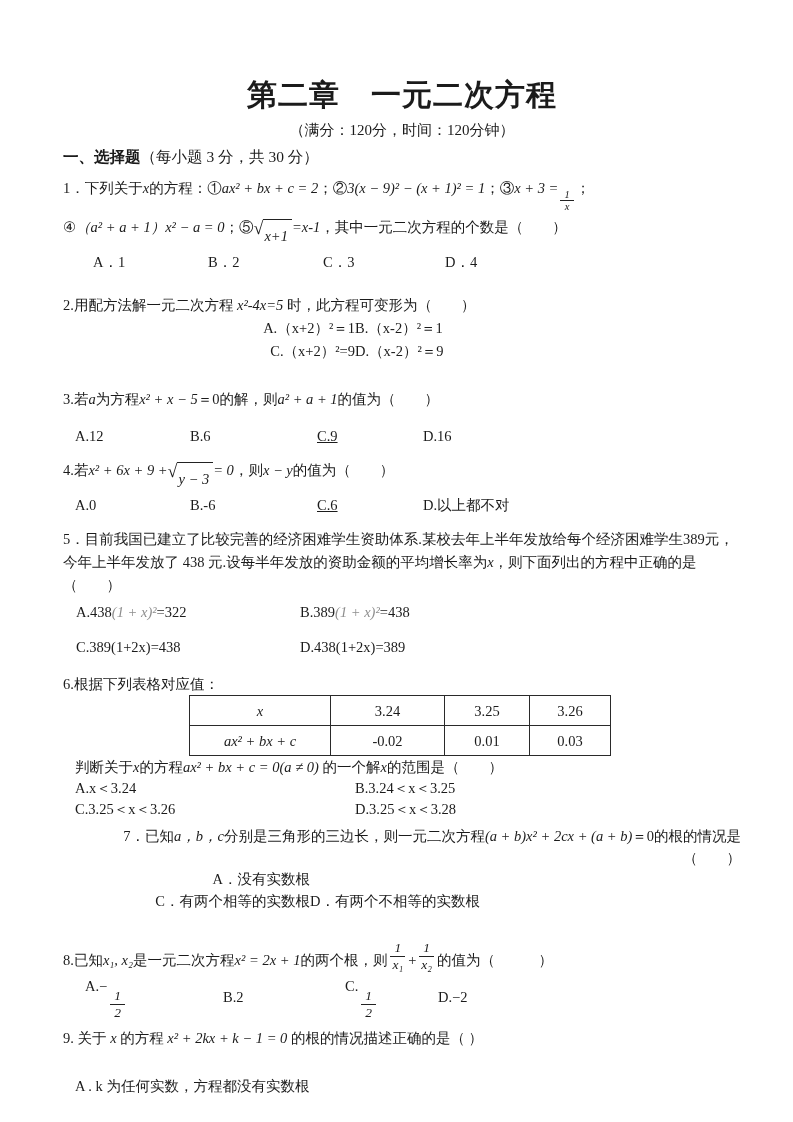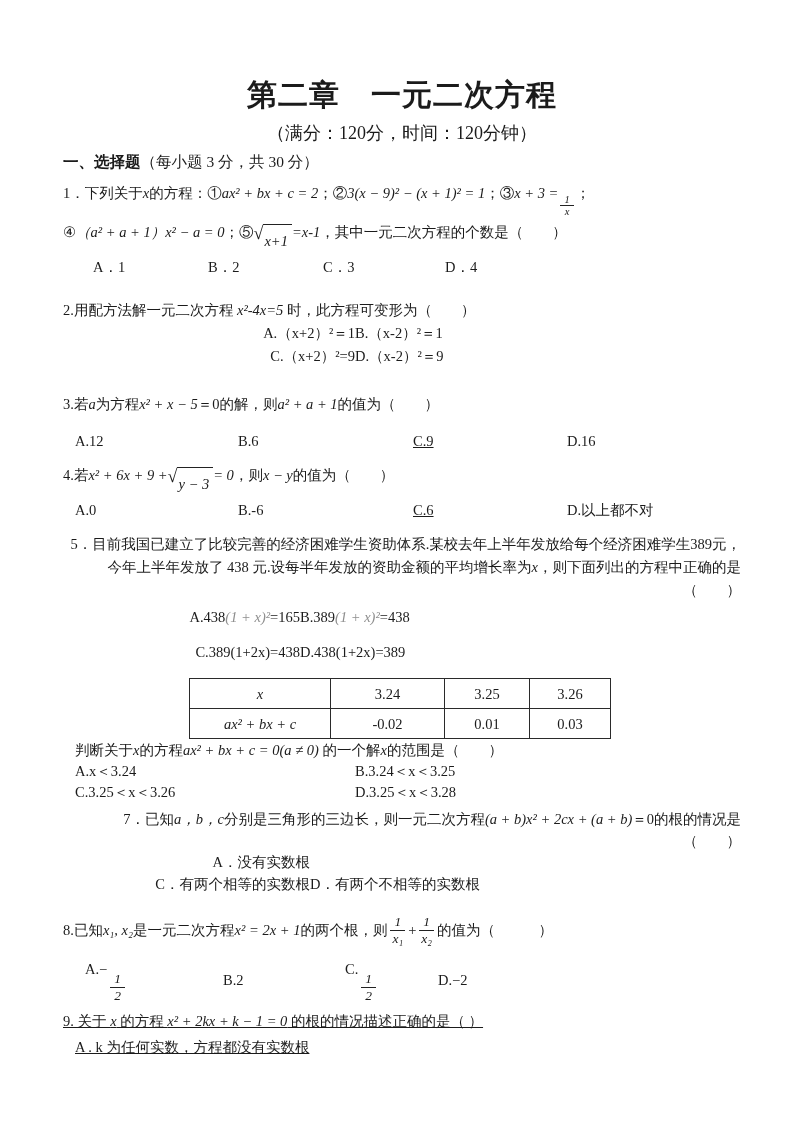--- a/index.html
+++ b/index.html
@@ -4,21 +4,21 @@
 <style>
   html,body { margin:0; padding:0; background:#ffffff; }
   .sheet {
     width:793px; height:1122px; background:#ffffff; overflow:hidden;
     font-family:"Liberation Serif","DejaVu Serif",serif;
     color:#1b1b1b; position:relative;
   }
   .content { padding:0 52px 0 63px; }
 
   .title { text-align:center; font-size:30px; font-weight:700; margin:75px 0 0 0; letter-spacing:1px; }
-  .subtitle { text-align:center; font-size:18px; margin-top:5px; }
+  .subtitle { text-align:center; font-size:15px; margin-top:5px; }
   .section { font-size:15.5px; margin-top:7px; }
   .section .bold { font-weight:700; }
 
   .q { font-size:14.5px; line-height:24px; }
   .m { font-style:italic; }
   .gray { color:#8e8e8e; }
 
   
   .frac { display:inline-flex; flex-direction:column; align-items:center;
           vertical-align:-9px; line-height:1.15; font-size:13.5px; margin:0 3px; font-style:italic; }
@@ -33,21 +33,21 @@
 
   .opts { display:flex; }
   .opts > span, .opts > .optwrap { display:block; }
 
   .q1opts { padding-left:30px; line-height:22px; }
   .q1opts .c1 { width:115px; } .q1opts .c2 { width:115px; } .q1opts .c3 { width:122px; }
 
   .q2opts { padding-left:12px; line-height:23px;text-align:right; }
   .q2opts .c1 { width:280px; }
 
-  .q34opts { padding-left:12px; line-height:22px;gap:48px; }
+  .q34opts { padding-left:12px; line-height:22px; }
   .q34opts .c1 { width:115px; } .q34opts .c2 { width:127px; } .q34opts .c3 { width:106px;text-decoration:underline; }
 
   .q5opts { padding-left:13px; line-height:24px; }
   .q5opts .c1 { width:224px; }
 
   .q6opts { padding-left:12px; line-height:21px; }
   .q6opts .c1 { width:280px; }
 
   .q7opts { padding-left:12px; line-height:21.5px; }
   .q7opts .c1 { width:235px; }
@@ -57,25 +57,25 @@
 
   .vtable { border-collapse:collapse; margin-left:126px; }
   .vtable td { border:1.6px solid #2a2a2a; text-align:center; font-size:14.5px;
                height:29px; padding:0; }
   .vtable td.h { font-style:italic; }
   .vtable .w1 { width:140px; } .vtable .w2 { width:113px; }
   .vtable .w3 { width:84px; }  .vtable .w4 { width:80px; }
 
   .mt-q1 { margin-top:8px; }  .mt-q2 { margin-top:20px; } .mt-q3 { margin-top:24px; }
   .mt-q4 { margin-top:8px; }  .mt-q5 { margin-top:12px; } .mt-q6 { margin-top:14px; }
-  .mt-q7 { margin-top:6px; }  .mt-q8 { margin-top:10px; } .mt-q9 { margin-top:6px;text-decoration:underline; }
+  .mt-q7 { margin-top:6px; }  .mt-q8 { margin-top:10px; } .mt-q9 { margin-top:6px; }
   .q3 .opts { margin-top:14px; }
   .q5 .row-ab { margin-top:3px; } .q5 .row-cd { margin-top:11px; }
-  .q8 .stem { min-height:50px; display:flex; align-items:center; flex-wrap:wrap; }
-  .q9 .optA { margin-top:2px; padding-left:12px; }
+  .q8 .stem { min-height:50px; display:flex; align-items:flex-end; flex-wrap:wrap; }
+  .q9 .optA { margin-top:24px; padding-left:12px; }
   .l2sp { line-height:30px; }
 </style>
 </head>
 <body>
 
 <div class="sheet">
   <div class="content">
 
     <div class="title">第二章　一元二次方程</div>
     <div class="subtitle">（满分：120分，时间：120分钟）</div>
@@ -126,35 +126,36 @@
             <span class="rad">y − 3</span>
           </span><span class="m">= 0</span><span>，则</span><span class="m">x − y</span><span>的值为（　　）</span></div>
       <div class="opts q34opts">
         <span class="c1">A.0</span>
         <span class="c2">B.-6</span>
         <span class="c3">C.6</span>
         <span class="c4">D.以上都不对</span>
       </div>
     </div>
 
-    <div class="q q5 mt-q5" style="line-height:23px;text-align:right;">
+    <div class="q q5 mt-q5" style="line-height:23px;">
       <div>5．目前我国已建立了比较完善的经济困难学生资助体系.某校去年上半年发放给每个经济困难学生389元，</div>
       <div><span>今年上半年发放了 438 元.设每半年发放的资助金额的平均增长率为</span><span class="m">x</span><span>，则下面列出的方程中正确的是</span></div>
       <div>（　　）</div>
       <div class="opts q5opts row-ab">
-        <span class="c1"><span>A.438</span><span class="gray m">(1 + x)²</span><span>=165</span></span>
+        <span class="c1"><span>A.438</span><span class="gray m">(1 + x)²</span><span>=322</span></span>
         <span class="c2"><span>B.389</span><span class="gray m">(1 + x)²</span><span>=438</span></span>
       </div>
       <div class="opts q5opts row-cd">
         <span class="c1">C.389(1+2x)=438</span>
         <span class="c2">D.438(1+2x)=389</span>
       </div>
     </div>
 
     <div class="q mt-q6" style="line-height:22px;">
+      <div>6.根据下列表格对应值：</div>
       <table class="vtable">
         <tbody>
             <tr>
           <td class="h w1">x</td>
           <td class="w2">3.24</td>
           <td class="w3">3.25</td>
           <td class="w4">3.26</td>
         </tr>
         <tr>
           <td class="h w1">ax² + bx + c</td>

